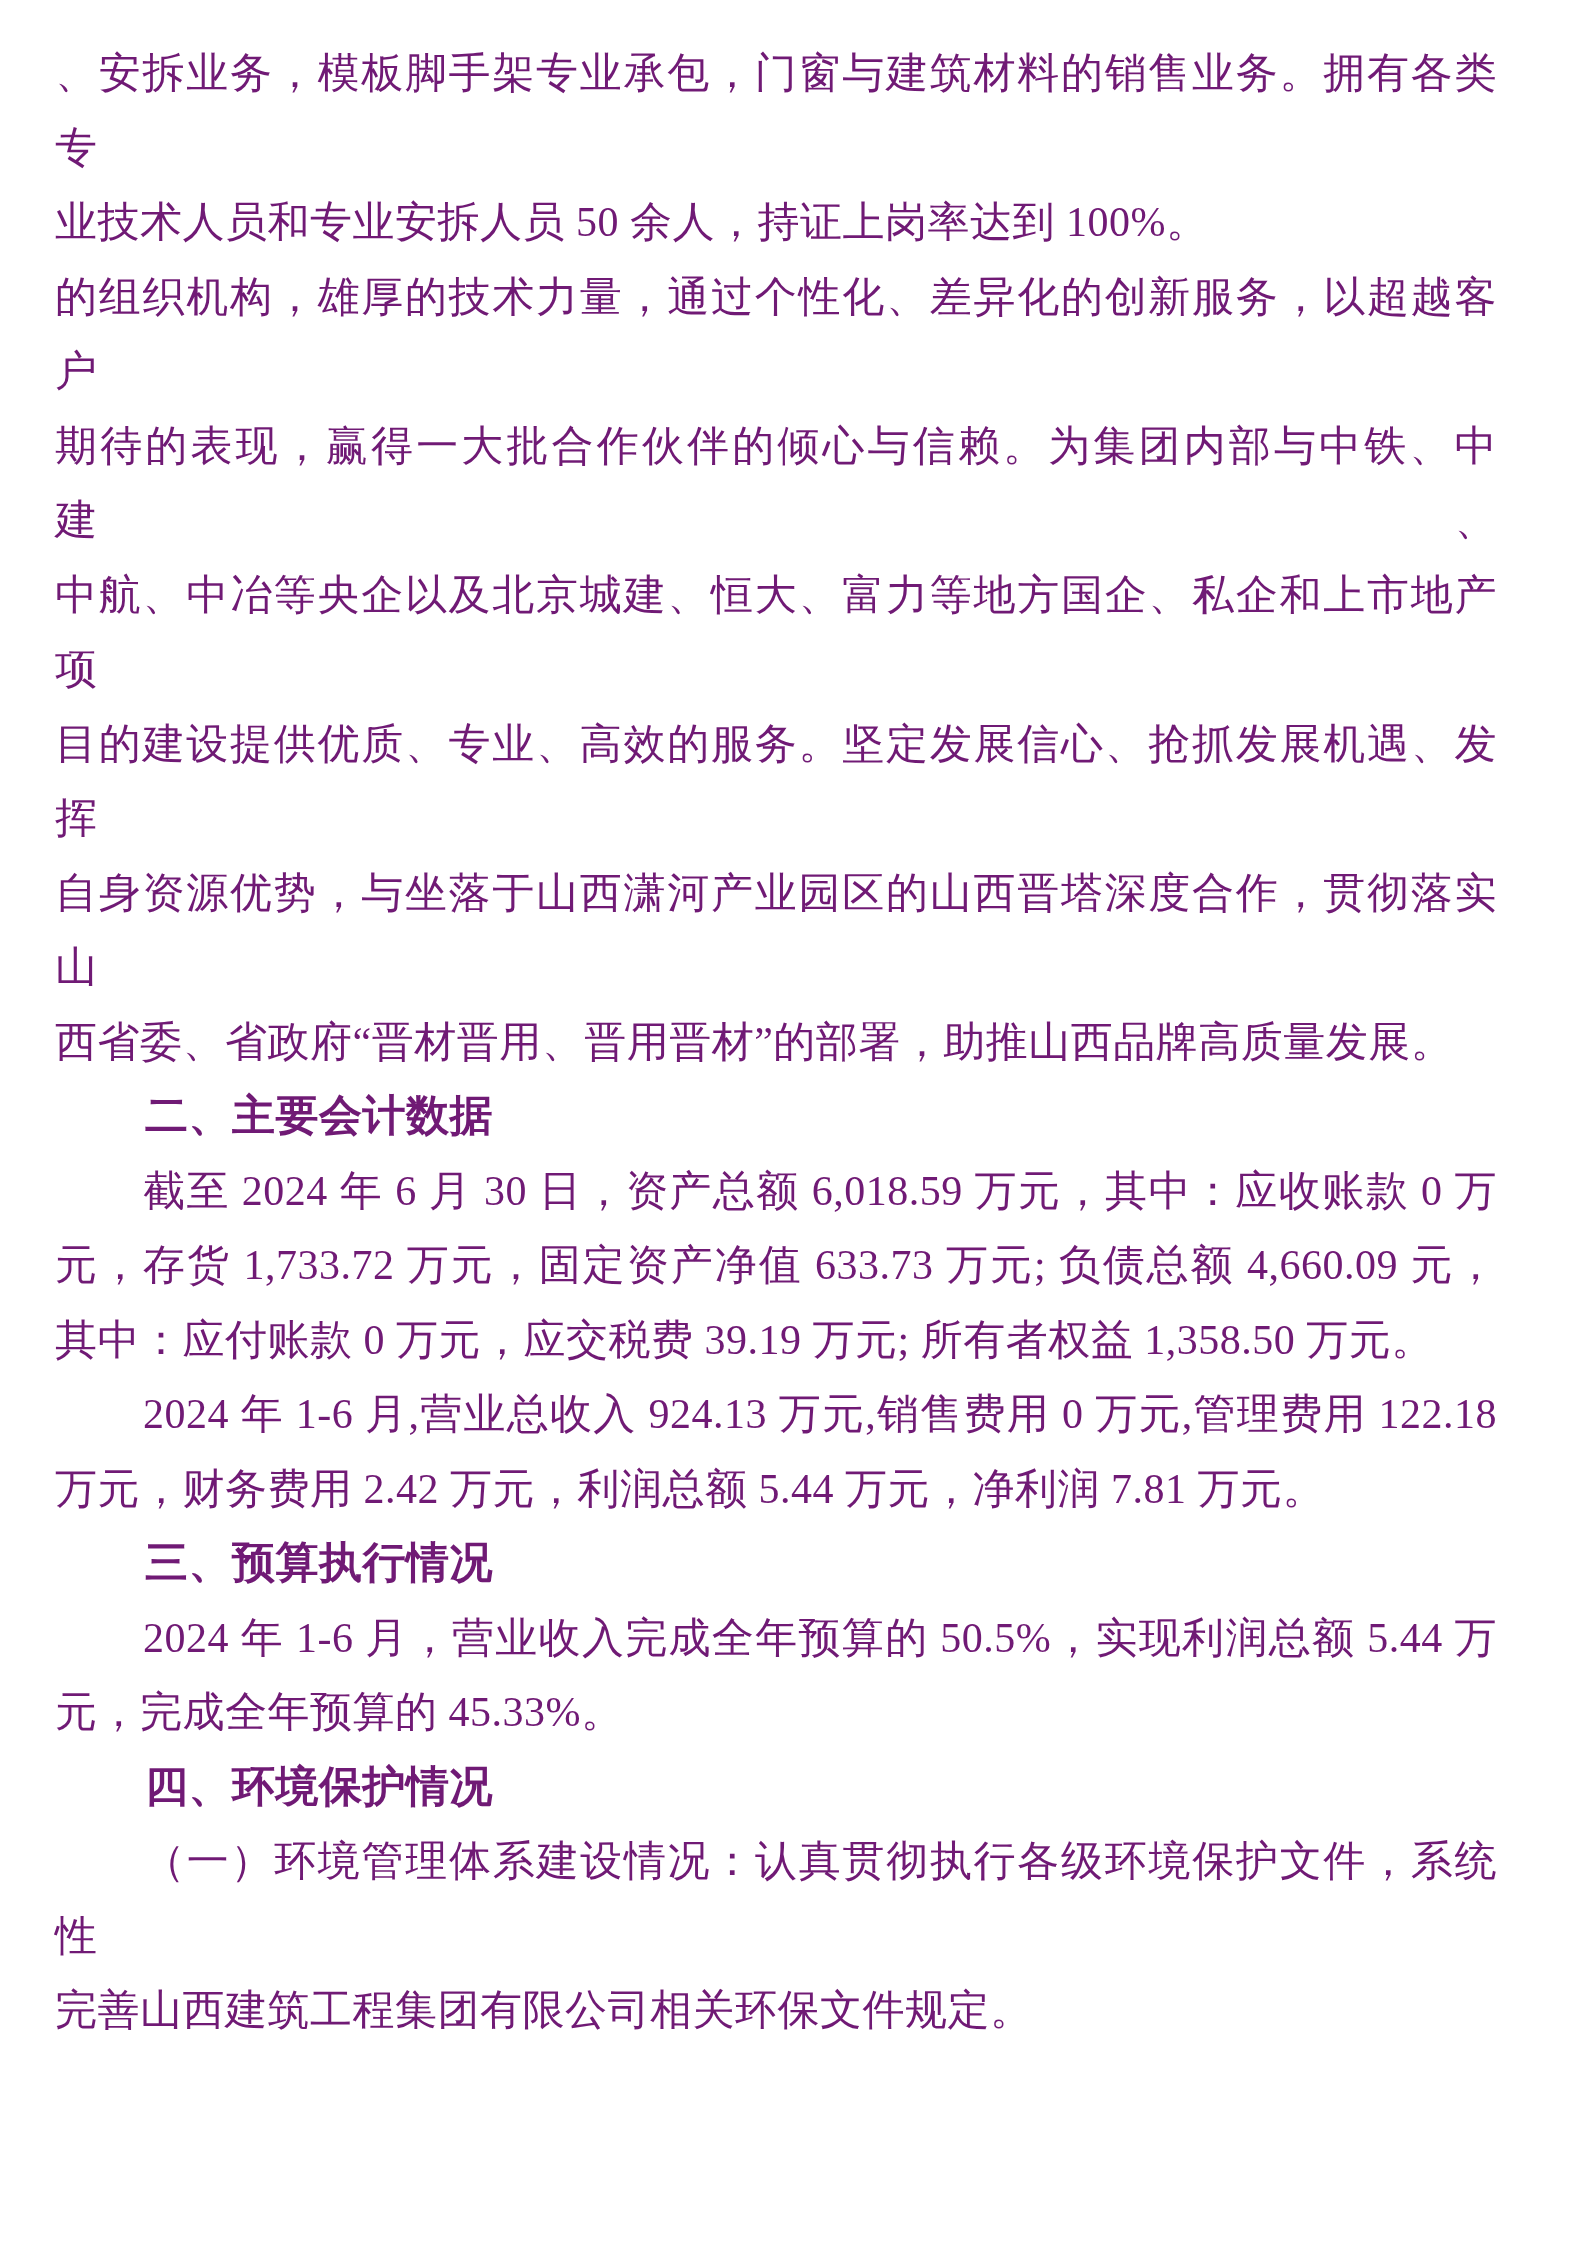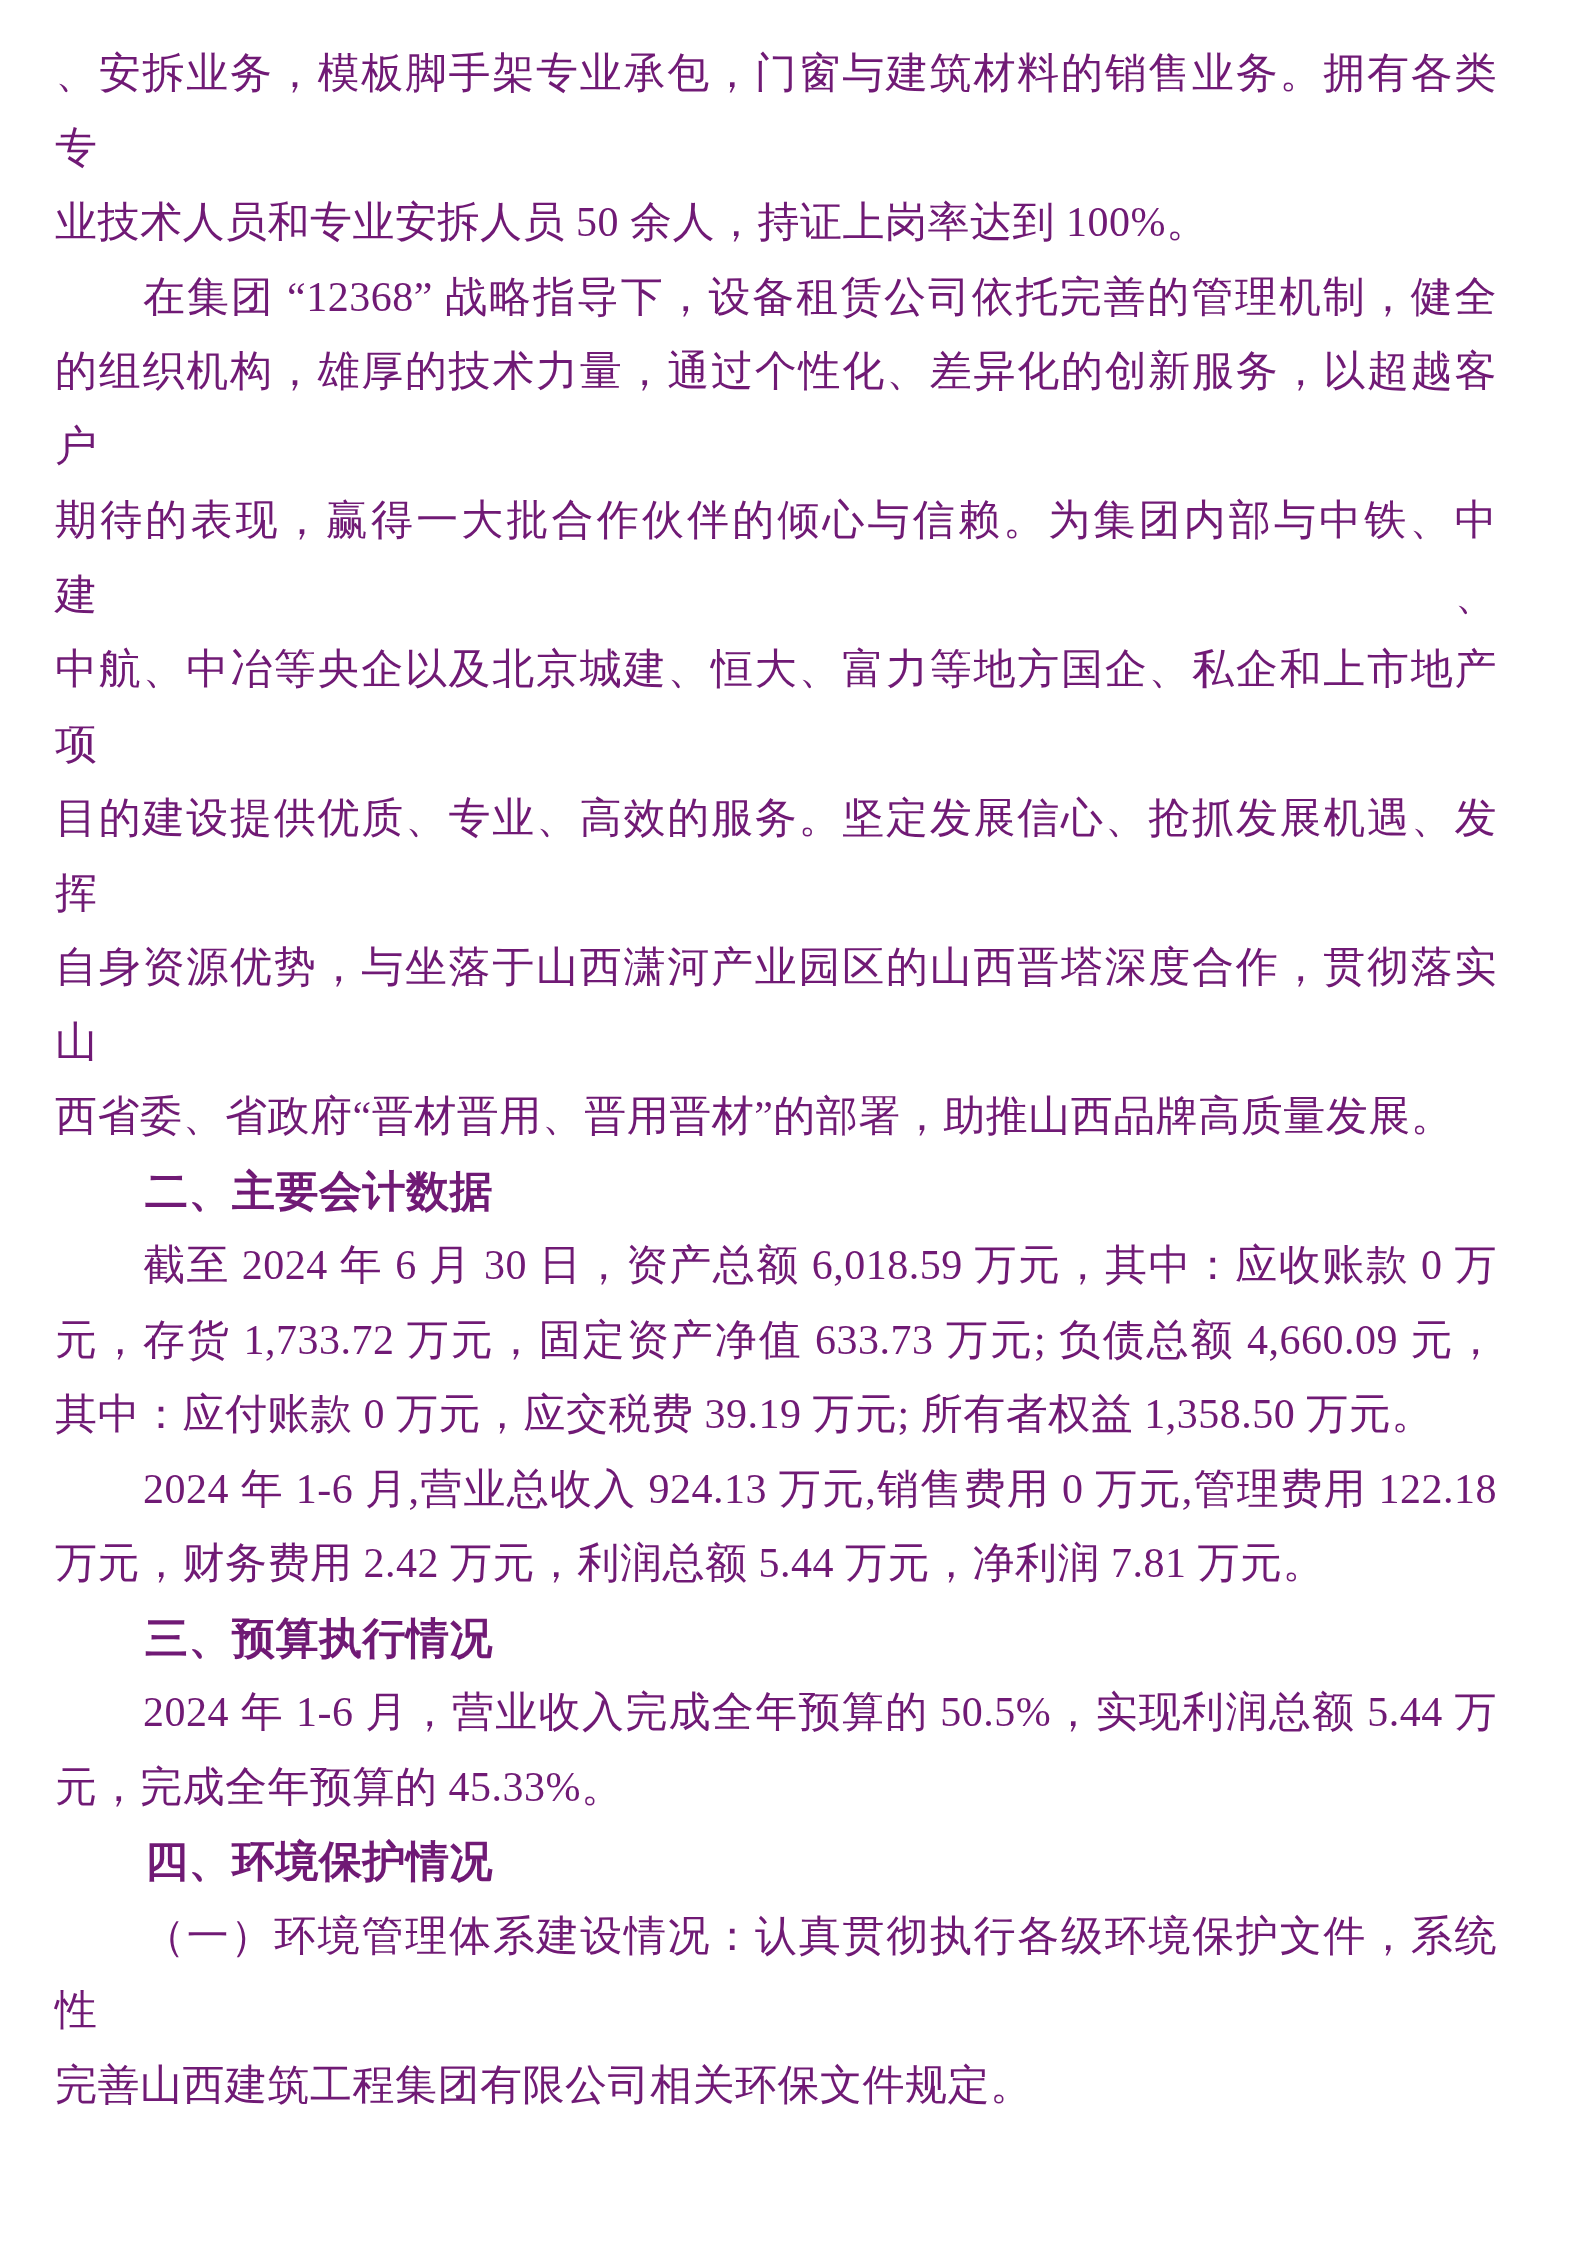--- a/index.html
+++ b/index.html
@@ -34,40 +34,39 @@
     color: #701a75;
   }
   .line.short {
     text-align: right;
     text-align-last: left;
   }
   .line.indent {
     text-indent: 88px;
   }
   .heading .line {
-    font-family: Liberation Sans, sans-serif;
+    font-family: Liberation Serif, serif;
     font-weight: 700;
     font-size: 43px;
     text-align: left;
     text-align-last: left;
     text-indent: 90px;
   }
 </style>
 </head>
 <body style="background: rgb(255, 255, 255);">
 
 <div class="page">
 
   <div class="para">
     <div class="line">、安拆业务，模板脚手架专业承包，门窗与建筑材料的销售业务。拥有各类专</div>
     <div class="line short">业技术人员和专业安拆人员 50 余人，持证上岗率达到 100%。</div>
   </div>
 
   <div class="para">
-    <div class="line indent">在集团 “12368” 战略指导下，设备租赁公司依托完善的管理机制，健全</div>
     <div class="line">的组织机构，雄厚的技术力量，通过个性化、差异化的创新服务，以超越客户</div>
     <div class="line">期待的表现，赢得一大批合作伙伴的倾心与信赖。为集团内部与中铁、中建、</div>
     <div class="line">中航、中冶等央企以及北京城建、恒大、富力等地方国企、私企和上市地产项</div>
     <div class="line">目的建设提供优质、专业、高效的服务。坚定发展信心、抢抓发展机遇、发挥</div>
     <div class="line">自身资源优势，与坐落于山西潇河产业园区的山西晋塔深度合作，贯彻落实山</div>
     <div class="line short">西省委、省政府“晋材晋用、晋用晋材”的部署，助推山西品牌高质量发展。</div>
   </div>
 
   <div class="para heading">
     <div class="line">二、主要会计数据</div>

